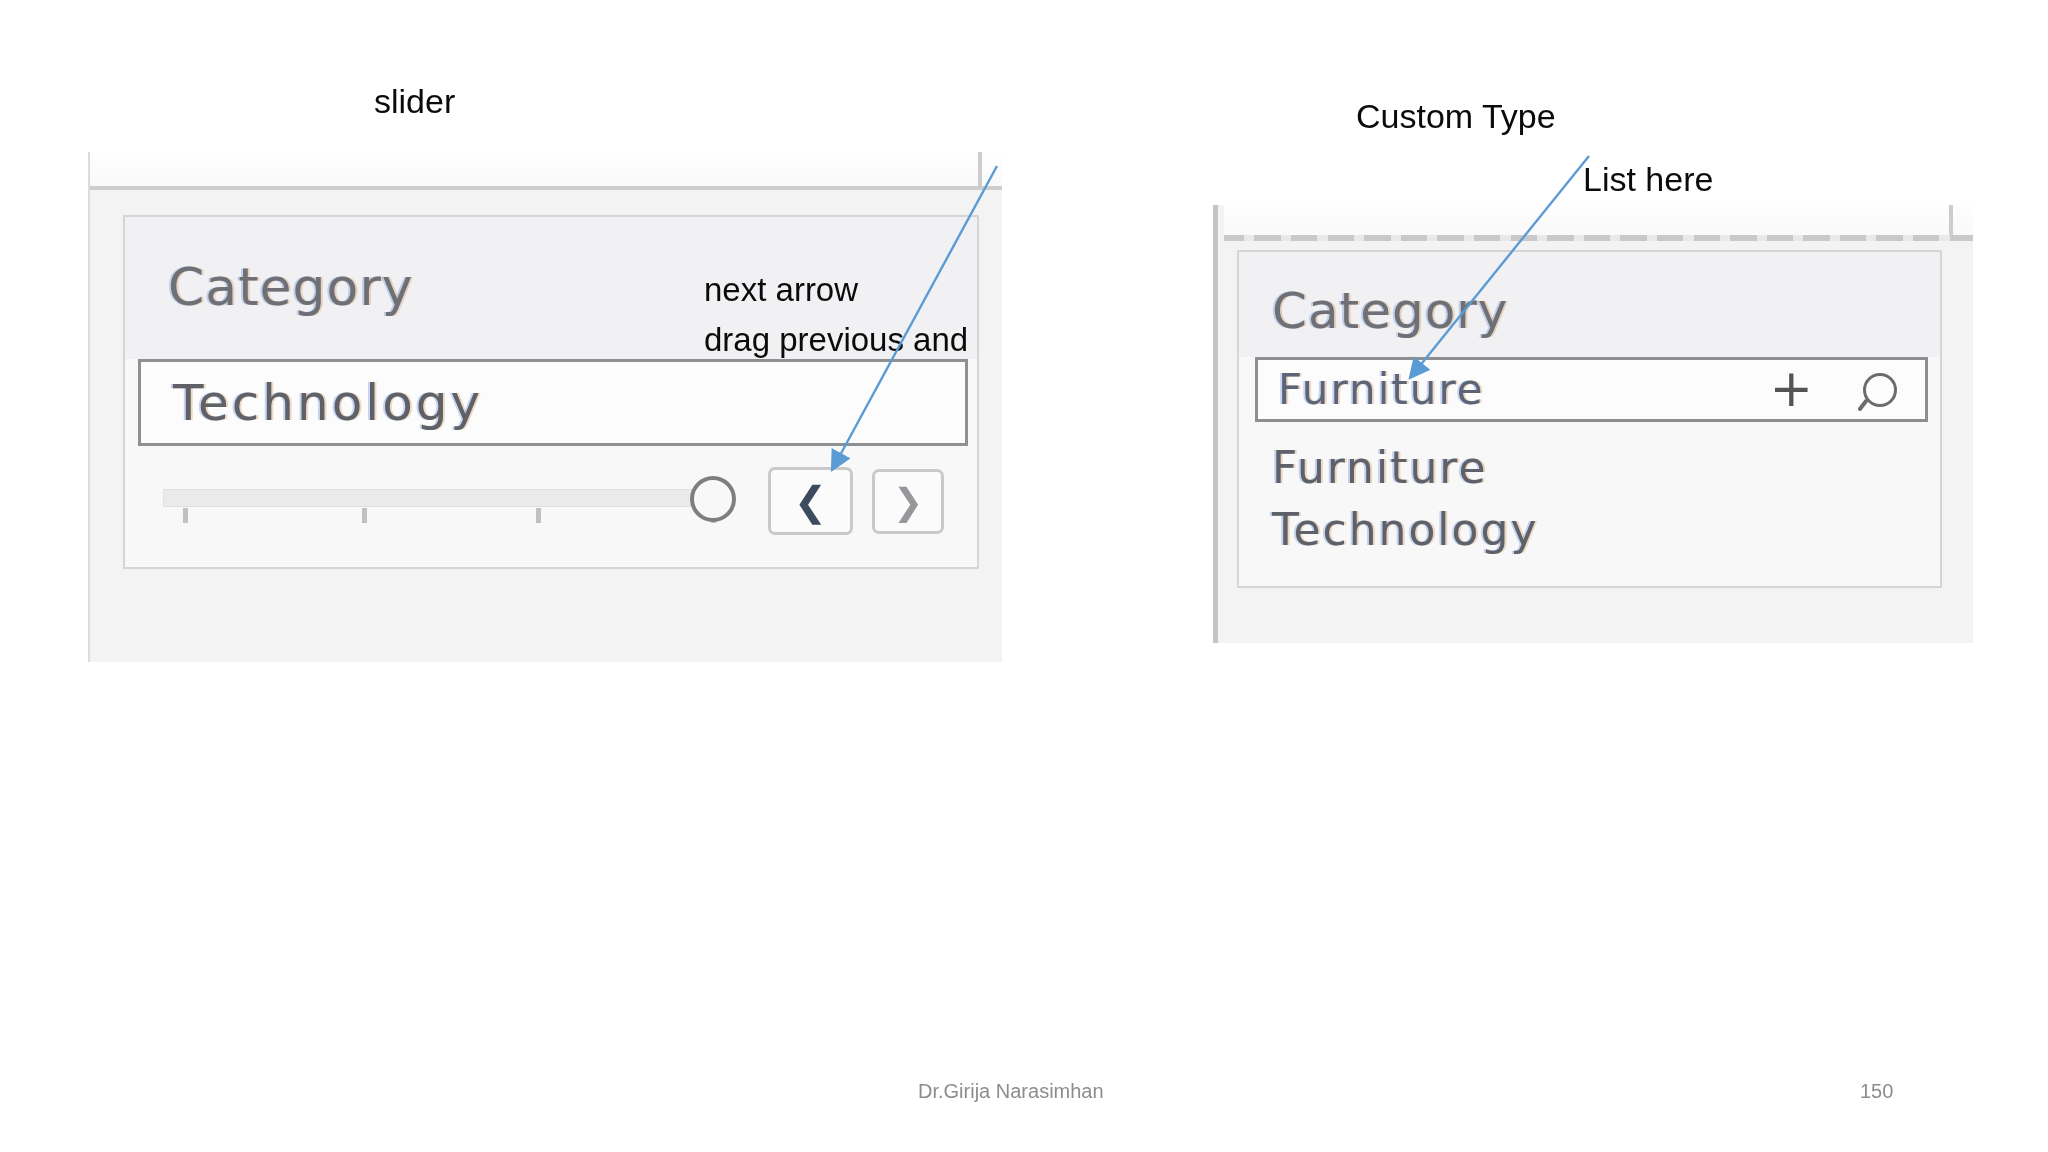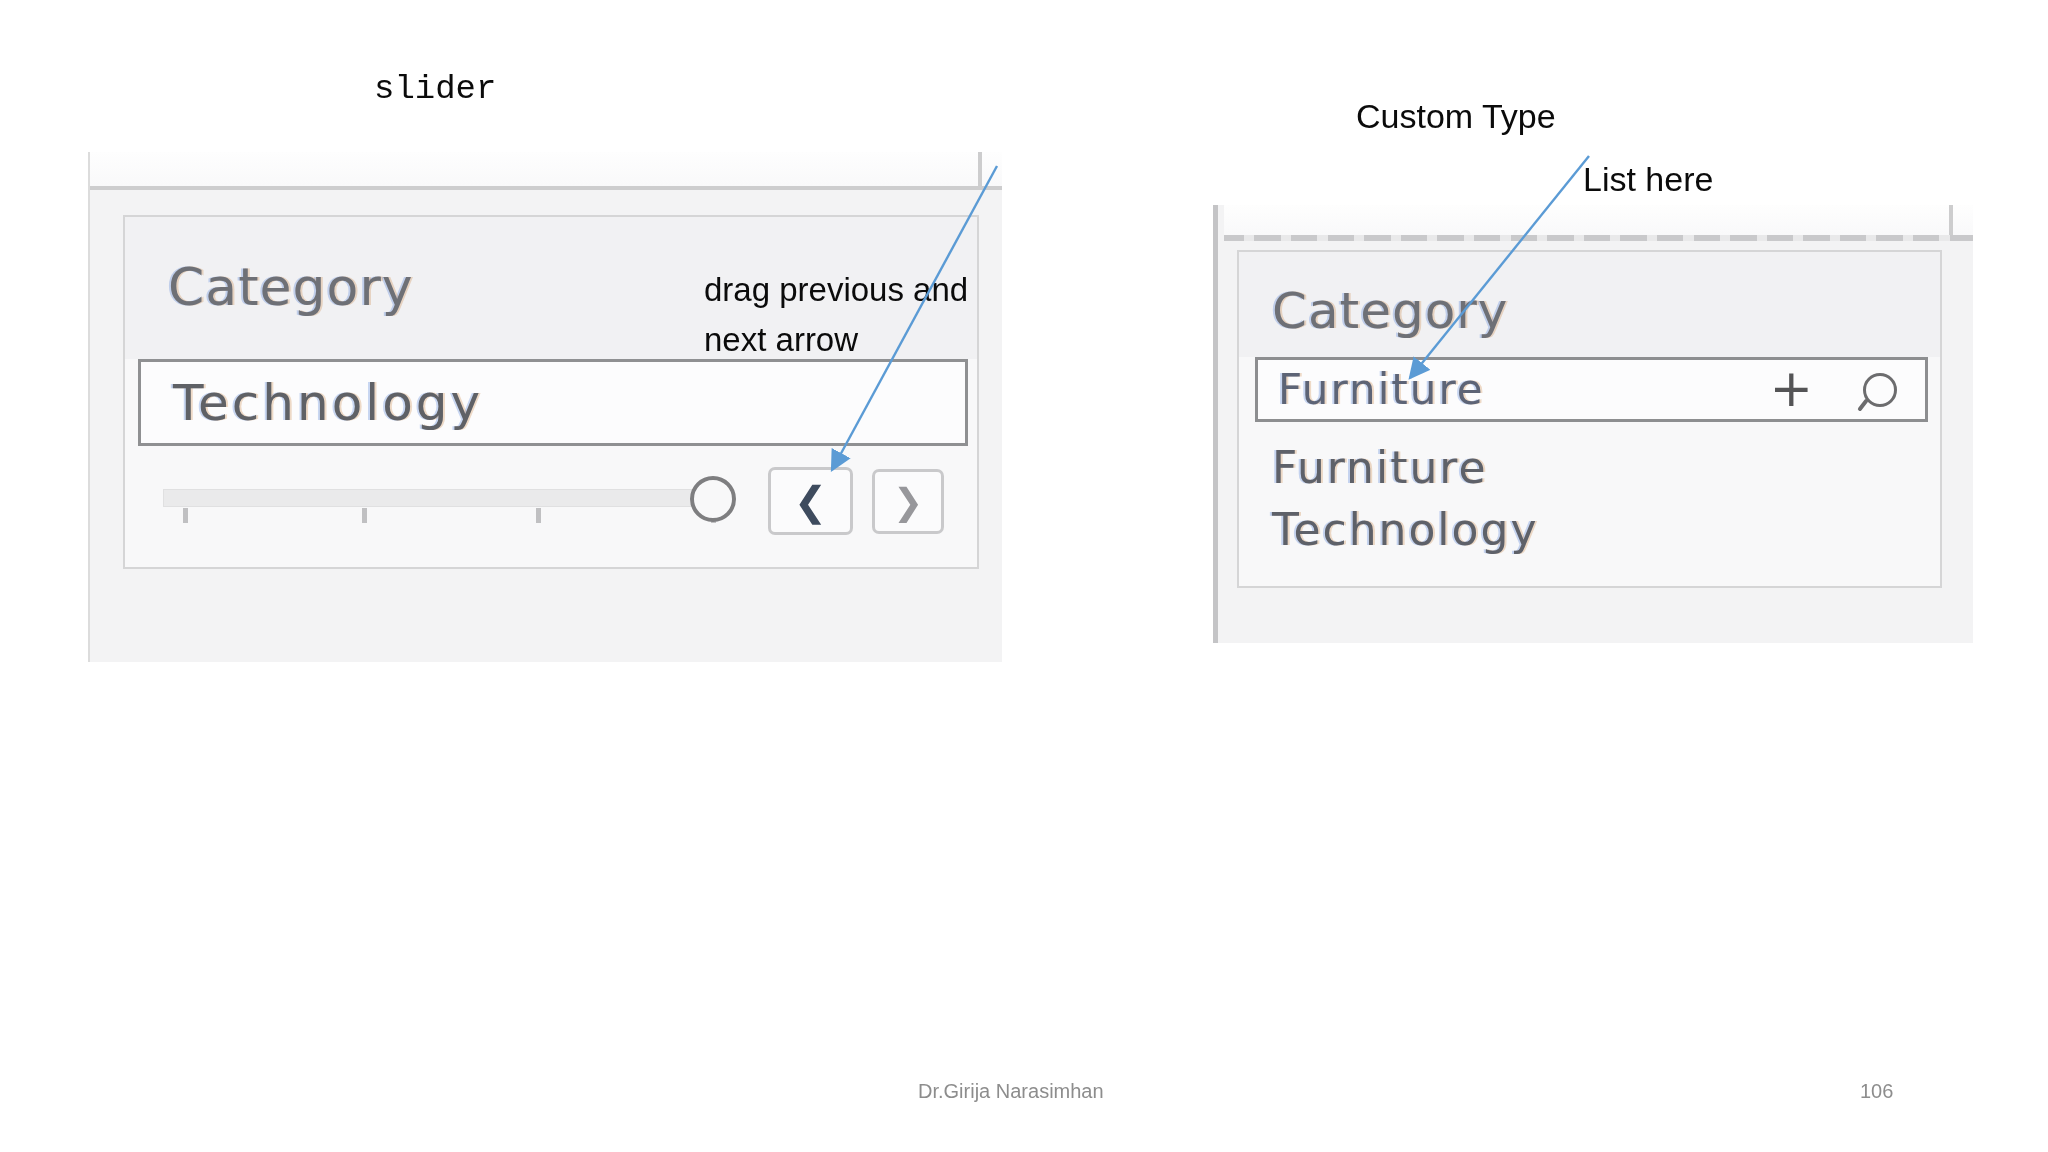--- a/index.html
+++ b/index.html
@@ -3,21 +3,21 @@
 <meta charset="utf-8">
 <style>
   html,body{margin:0;padding:0;background:#ffffff;}
   body{width:2048px;height:1152px;position:relative;overflow:hidden;
        font-family:"Liberation Sans",sans-serif;}
   .slide{position:absolute;inset:0;background:#ffffff;}
 
   
   .annot{position:absolute;color:#0b0b0b;font-size:34px;line-height:1.15;
          font-family:"Liberation Sans",sans-serif;white-space:nowrap;}
-  #slider-label{left:374px;top:70px;font-family:Liberation Mono, monospace;}
+  #slider-label{left:374px;top:82px;}
   #customlist-label{left:1356px;top:97px;}
   #typehere-label{left:1583px;top:160px;}
 
   
   .region{position:absolute;background:#f3f3f4;}
   #region-left{left:88px;top:152px;width:912px;height:510px;
                border-left:2px solid #dcdcdc;}
   #region-right{left:1213px;top:205px;width:755px;height:438px;
                 border-left:5px solid #c4c4c6;}
 
@@ -113,22 +113,22 @@
   <div class="annot" id="typehere-label">List here</div>
 
   <div class="region" id="region-left">
     <div class="strip">
       <div class="strip-vline"></div>
     </div>
     <div class="card" id="card-left">
       <div class="card-band"></div>
       <div class="card-title shot-text">Category</div>
       <div class="drag-annot">
+        <span>next arrow</span>
         <span>drag previous and</span>
-        <span>next arrow</span>
       </div>
       <div class="value-box">
         <span class="val shot-text">Technology</span>
       </div>
       <div class="slider-row">
         <div class="track"></div>
         <div class="tick t1"></div>
         <div class="tick t2"></div>
         <div class="tick t3"></div>
         <div class="tick t4"></div>
@@ -166,14 +166,14 @@
     <defs>
       <marker id="ah" markerWidth="10" markerHeight="9" refX="8" refY="4.5" orient="auto">
         <path id="arrowhead-path" d="M0,0 L9,4.5 L0,9 z"></path>
       </marker>
     </defs>
     <line class="annot-line" x1="997" y1="166" x2="832" y2="470" marker-end="url(#ah)"></line>
     <line class="annot-line" x1="1589" y1="156" x2="1410" y2="378" marker-end="url(#ah)"></line>
   </svg>
 
   <div class="footer-text" id="footer-author">Dr.Girija Narasimhan</div>
-  <div class="footer-text" id="footer-page">106</div>
+  <div class="footer-text" id="footer-page">150</div>
 </div>
 
 </body></html>

